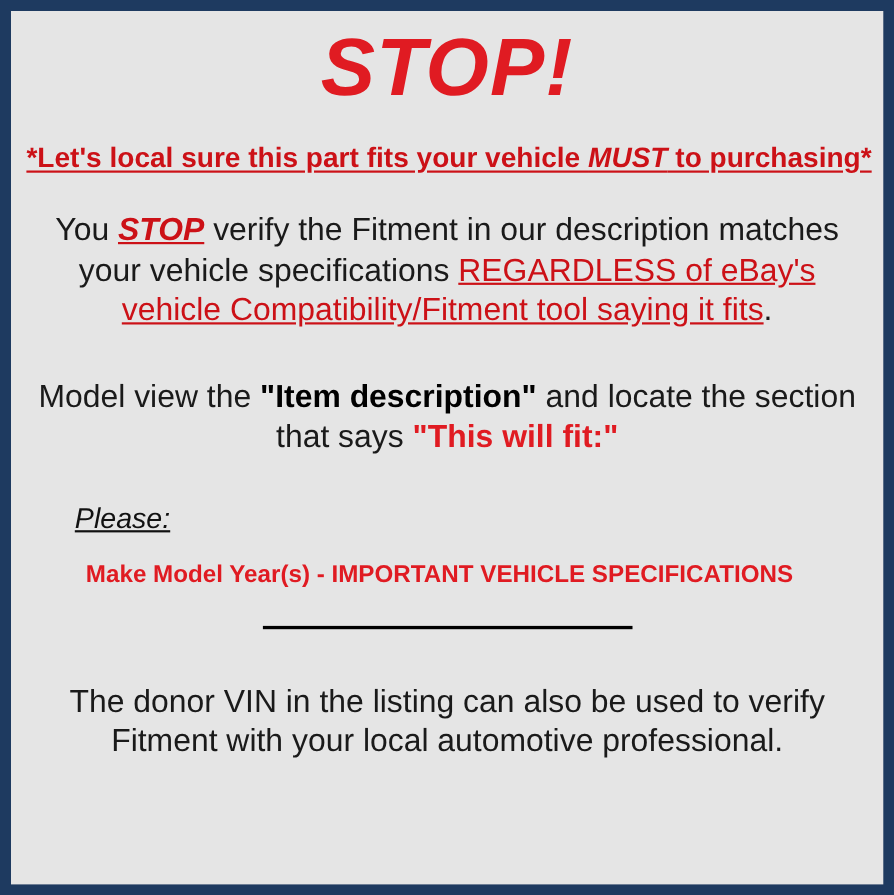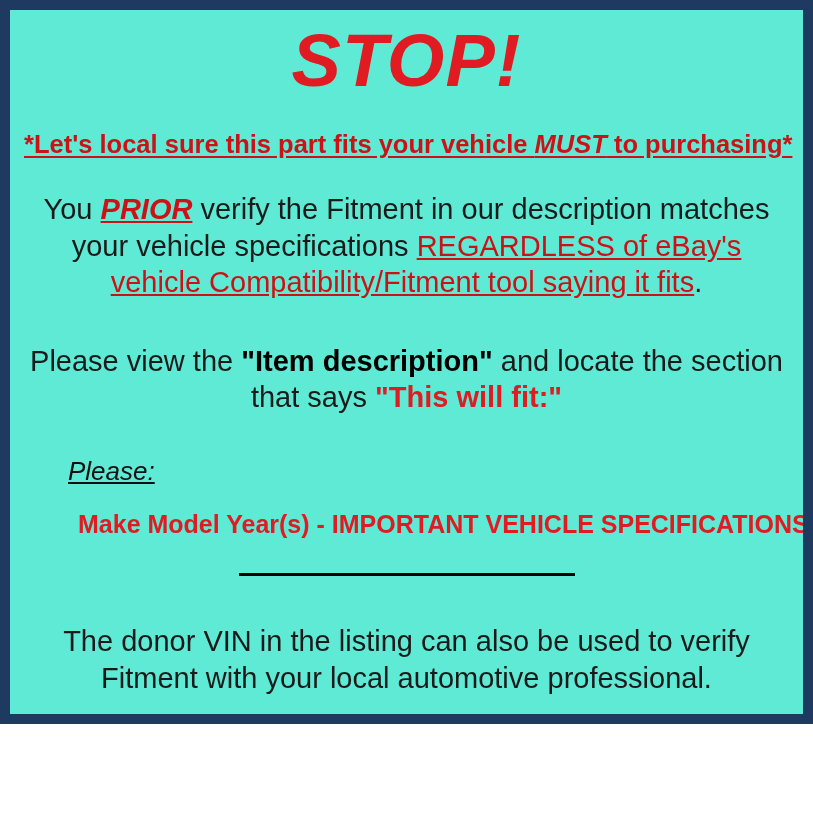--- a/index.html
+++ b/index.html
@@ -6,23 +6,23 @@
     margin: 0;
     padding: 0;
     background: #ffffff;
   }
   body {
     font-family: "Liberation Sans", sans-serif;
   }
   .notice-frame {
     position: relative;
     width: 813px;
-    height: 724px;
+    height: 814px;
     box-sizing: border-box;
-    background: #5eead4;
+    background: #e5e5e5;
     border: 10px solid #1e3a60;
     overflow: hidden;
   }
   .notice-inner {
     position: relative;
     width: 100%;
     height: 100%;
     box-sizing: border-box;
     padding: 0 14px;
     text-align: center;
@@ -109,21 +109,21 @@
     padding-top: 2px;
     font-size: 27px;
     line-height: 1.2;
     font-weight: bold;
     color: #e01b22;
   }
   .example-spec {
     margin: 0;
     padding-top: 22px;
     padding-left: 10px;
-    font-size: 25px;
+    font-size: 22px;
     line-height: 1.2;
     font-weight: bold;
     color: #e01b22;
     white-space: nowrap;
   }
 
   .divider-wrap {
     padding-top: 26px;
     text-align: center;
   }
@@ -138,23 +138,23 @@
 </head>
 <body>
 
 <div class="notice-frame">
   <div class="notice-inner">
 
     <h1 class="stop-title">STOP!</h1>
 
     <p class="subtitle-line"><span>*Let's local sure this part fits your vehicle </span><span class="ital">MUST</span><span> to purchasing*</span></p>
 
-    <p class="para block-must"><span>You </span><span class="r-bui">PRIOR</span><span> verify the Fitment in our description matches your vehicle specifications </span><span class="r-bu">REGARDLESS of eBay's vehicle Compatibility/Fitment tool saying it fits</span><span>.</span></p>
+    <p class="para block-must"><span>You </span><span class="r-bui">STOP</span><span> verify the Fitment in our description matches your vehicle specifications </span><span class="r-bu">REGARDLESS of eBay's vehicle Compatibility/Fitment tool saying it fits</span><span>.</span></p>
 
-    <p class="para block-please"><span>Please view the </span><span class="k-b">"Item description"</span><span> and locate the section that says </span><span class="r-b">"This will fit:"</span></p>
+    <p class="para block-please"><span>Model view the </span><span class="k-b">"Item description"</span><span> and locate the section that says </span><span class="r-b">"This will fit:"</span></p>
 
     <div class="example-block">
       <p style="margin:0;"><span class="example-label">Please:</span></p>
       <p class="example-spec">Make Model Year(s) - IMPORTANT VEHICLE SPECIFICATIONS</p>
     </div>
 
     <div class="divider-wrap">
       <span class="divider"></span>
     </div>
 

